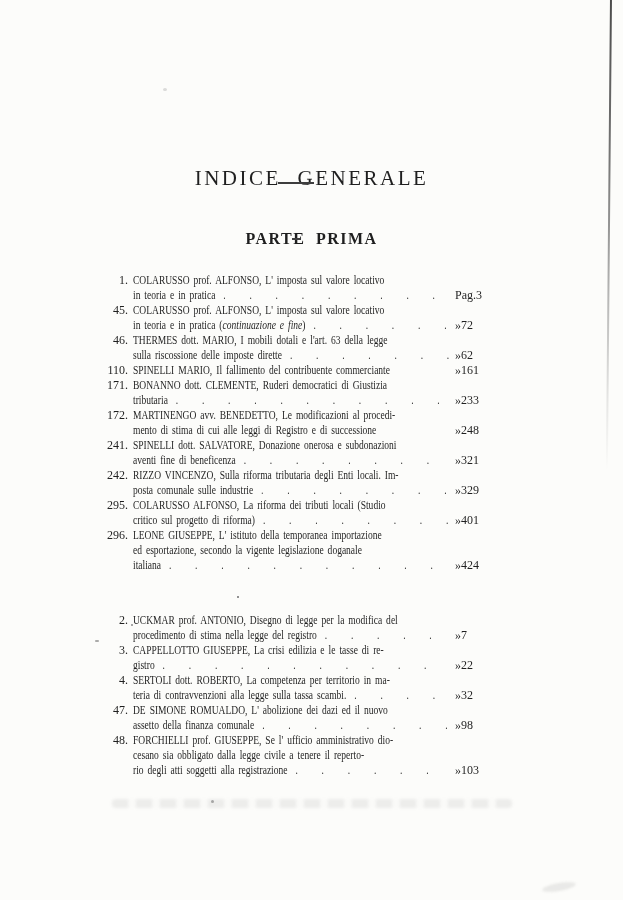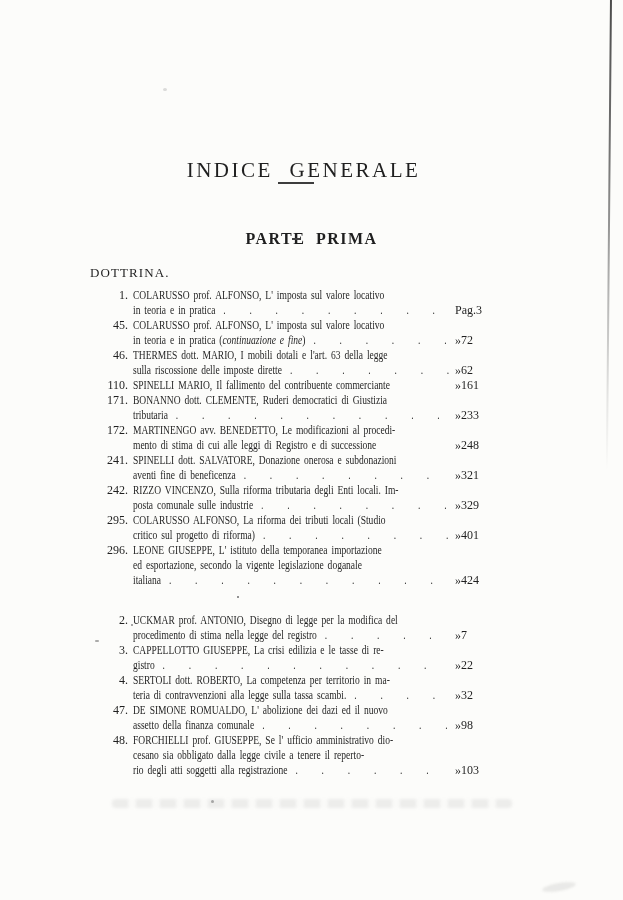--- a/index.html
+++ b/index.html
@@ -8,21 +8,21 @@
     background: var(--paper, #fcfcfa);
     position: relative;
     overflow: hidden;
     font-family: "Liberation Serif", "DejaVu Serif", serif;
     color: var(--ink, #1f1f1f);
   }
   .page { position: absolute; inset: 0; }
 
   #title {
     position: absolute; left: 90px; top: 152px; width: 411px;
-    margin: 8px; text-align: center;
+    margin: 16px; text-align: center;
     font-size: 21px; font-weight: normal;
     letter-spacing: 2.5px; word-spacing: 9px; line-height: 21px;
   }
   #title-rule {
     position: absolute; left: 278px; top: 182px;
     width: 36px; height: 2px; background: #3d3d3d;
   }
   #part {
     position: absolute; left: 90px; top: 214px; width: 411px;
     margin: 16px; text-align: center;
@@ -102,21 +102,20 @@
 
 <main class="page">
 
   <h1 id="title">INDICE GENERALE</h1>
   <div id="title-rule"></div>
 
   <h2 id="part">PARTE PRIMA</h2>
   <div id="part-dash"></div>
 
   <section class="sec" id="sec0">
-    <h3 class="sec-heading">DOTTRINA.</h3>
     <div class="entry-list">
         <div class="entry">
           <span class="num">1.</span>
           <div class="txtcol">
             <div class="eline">COLARUSSO prof. ALFONSO, L' imposta sul valore locativo</div>
             <div class="eline flexline">
               <span class="txt">in teoria e in pratica</span>
               <span class="leader">......................</span>
             </div>
           </div>

